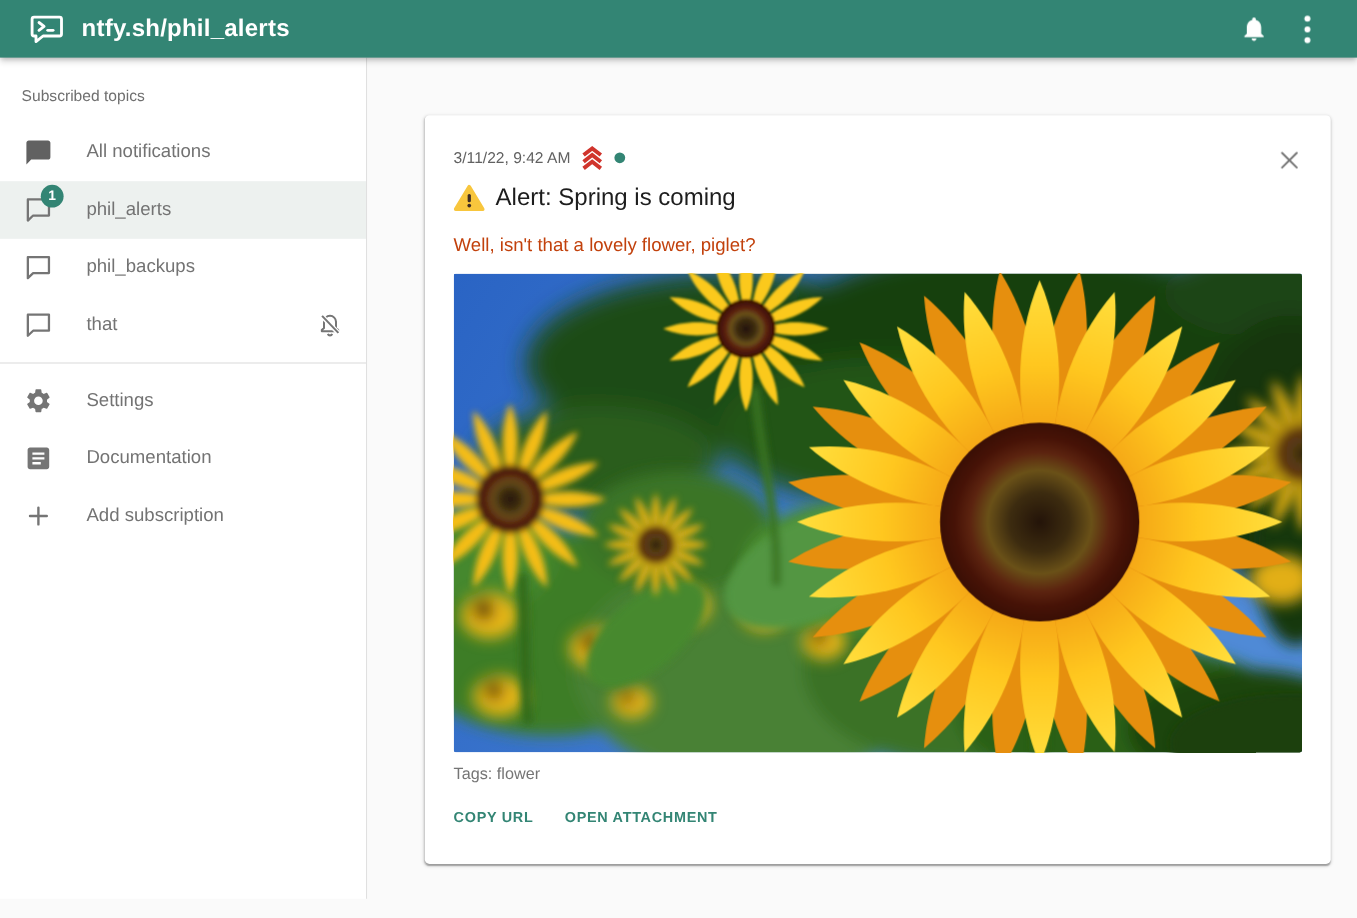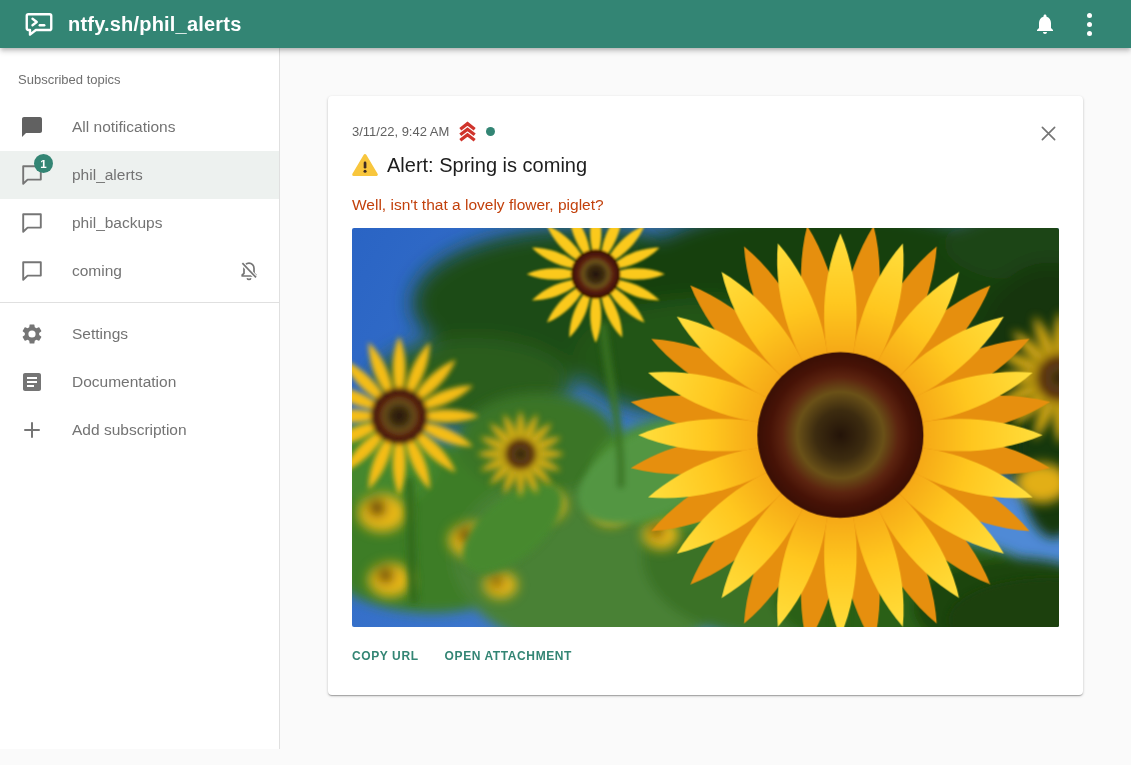--- a/index.html
+++ b/index.html
@@ -15,21 +15,21 @@
   .appbar .logo{ width:30px; height:30px; display:flex; align-items:center; }
   .appbar .title{ color:#fff; font-size:20px; font-weight:700; margin-left:14px; letter-spacing:.2px; }
   .appbar .spacer{ flex:1; }
   .iconbtn{ width:44px; height:44px; border:none; background:transparent; border-radius:50%;
     display:flex; align-items:center; justify-content:center; cursor:pointer; }
   .kebab{ display:flex; flex-direction:column; gap:4px; }
   .kebab i{ width:5px; height:5px; border-radius:50%; background:#fff; }
 
   
   .shell{ display:flex; height:701px; }
-  .sidebar{ width:280px; background:#fff; border-right:1px solid #e0e0e0; padding-top:10px; flex-shrink:0; }
+  .sidebar{ width:306px; background:#fff; border-right:1px solid #e0e0e0; padding-top:10px; flex-shrink:0; }
   .main{ flex:1; background:#fafafa; padding:48px 48px 0 48px; overflow:hidden; }
 
   
   .section-label{ font-size:13px; color:#6f6f6f; padding:14px 18px 16px 18px; }
   .nav-item{ height:48px; display:flex; align-items:center; padding:0 18px 0 20px; cursor:pointer; }
   .nav-item.selected{ background:#edf1ef; }
   .nav-icon{ width:24px; height:24px; position:relative; flex-shrink:0; display:flex; align-items:center; justify-content:center; }
   .nav-label{ margin-left:28px; font-size:15.5px; color:#737373; }
   .badge{ position:absolute; top:-9px; right:-9px; min-width:19px; height:19px; border-radius:50%;
     background:#338574; color:#fff; font-size:11.5px; font-weight:700;
@@ -115,21 +115,21 @@
       </span>
       <span class="nav-label">phil_backups</span>
     </div>
 
     <div class="nav-item">
       <span class="nav-icon">
         <svg viewBox="0 0 24 24" width="24" height="24" fill="none" stroke="#757575" stroke-width="1.9" stroke-linejoin="round">
           <path d="M3.2 3.2h17.6v13.4H7.6l-4.4 4.2z"></path>
         </svg>
       </span>
-      <span class="nav-label">coming</span>
+      <span class="nav-label">that</span>
       <span class="mute">
         <svg viewBox="0 0 24 24" width="24" height="24">
           <g fill="none" stroke="#757575" stroke-width="1.7" stroke-linejoin="round">
             <path d="M12 4.2a5 5 0 0 0-5 5v5.2L5.2 16v1h13.6v-1L17 14.4V9.2a5 5 0 0 0-5-5z"></path>
             <path d="M10.2 19.2a1.9 1.9 0 0 0 3.6 0"></path>
           </g>
           <line x1="5" y1="4" x2="19" y2="18.6" stroke="#fff" stroke-width="4"></line>
           <line x1="5.4" y1="4.2" x2="19" y2="18.4" stroke="#757575" stroke-width="1.7"></line>
         </svg>
       </span>
@@ -364,20 +364,21 @@
                   <use href="#pt" transform="rotate(342)"></use>
                 </g>
               </g>
             <circle r="34.5" fill="url(#disc)"></circle>
           </g>
 
           <ellipse cx="695" cy="392" rx="100" ry="42" fill="#1b3f0e" filter="url(#f2)"></ellipse>
         </svg>
       </div>
 
+      <div class="tags">Tags: flower</div>
 
       <div class="actions">
         <button class="text-btn">COPY URL</button>
         <button class="text-btn">OPEN ATTACHMENT</button>
       </div>
     </section>
   </main>
 </div>
 
 </body></html>

